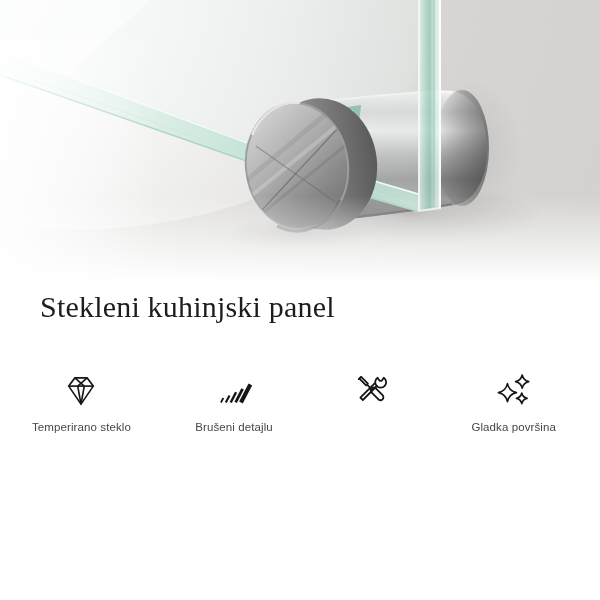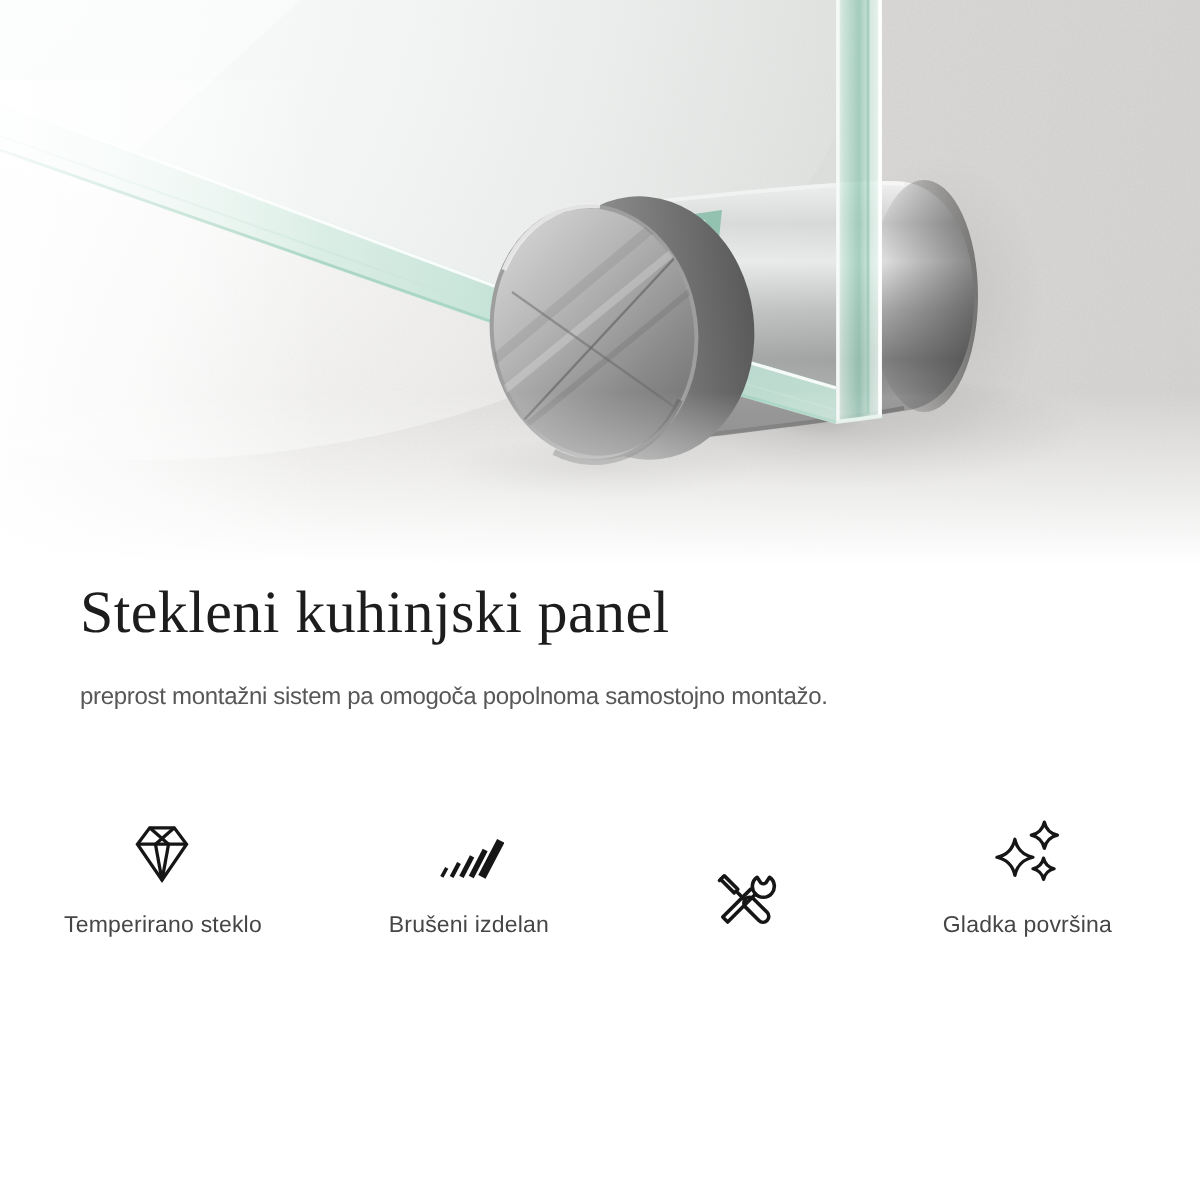--- a/index.html
+++ b/index.html
@@ -23,21 +23,21 @@
   h1.headline span{display:block;}
   .body-text{
     margin:15px 0 0 0;
     font-size:12px;line-height:20.8px;
     letter-spacing:-0.15px;
     color:#575757;
   }
   .body-text span{display:block;white-space:nowrap;}
   ul.features{
     list-style:none;margin:50px -8px 0 -8px;padding:0;
-    display:flex;justify-content:space-between;align-items:flex-end;
+    display:flex;justify-content:space-between;align-items:flex-start;
   }
   ul.features li{
     display:flex;flex-direction:column;align-items:center;
     gap:11px;min-width:70px;
   }
   .ficon{display:block;width:36px;height:36px;}
   .ficon svg{display:block;width:36px;height:36px;}
   .flabel{
     font-size:11.5px;line-height:14px;color:#464646;letter-spacing:.1px;
     white-space:nowrap;
@@ -186,21 +186,20 @@
     </svg>
   </figure>
 
   <section class="content">
 
     <h1 class="headline">
       <span>Stekleni kuhinjski panel</span>
     </h1>
 
     <p class="body-text">
-      <span>preprost montažni sistem pa omogoča popolnoma samostojno montažo.</span>
     </p>
 
     <ul class="features">
 
       <li>
         <span class="ficon">
           <svg viewBox="0 0 44 44" fill="none" stroke="#161616" stroke-width="2" stroke-linejoin="miter">
             <path d="M7,16 L14.5,6 H29.5 L37,16 L22,38 Z"></path>
             <path d="M7,16 H37"></path>
             <path d="M14.5,6 L26,16"></path>
@@ -215,21 +214,21 @@
       <li>
         <span class="ficon">
           <svg viewBox="0 0 44 44" fill="none" stroke="#161616" stroke-linecap="butt">
             <path d="M6,36 L9,30.5" stroke-width="2.2"></path>
             <path d="M12,36 L16.5,27.5" stroke-width="2.6"></path>
             <path d="M18,36 L24.5,23.5" stroke-width="3"></path>
             <path d="M24,36 L32.5,19.5" stroke-width="3.4"></path>
             <path d="M30.5,36 L42,14" stroke-width="5"></path>
           </svg>
         </span>
-        <span class="flabel">Brušeni izdelan</span>
+        <span class="flabel">Brušeni detajlu</span>
       </li>
 
       <li>
         <span class="ficon">
           <svg viewBox="0 0 44 44" fill="none" stroke="#161616" stroke-width="2.2" stroke-linecap="round" stroke-linejoin="round">
 
             <path d="M8.2,5.2 L5.8,7.6"></path>
             <path d="M6.6,7 L14.8,15.2 M8.8,4.8 L17,13"></path>
             <path d="M15.9,14.1 L21.5,19.7"></path>
             <path d="M21.7,23.9 A3.5,3.5 0 1 1 26.7,18.9 L34.9,27.1 A3.5,3.5 0 1 1 29.9,32.1 Z"></path>

